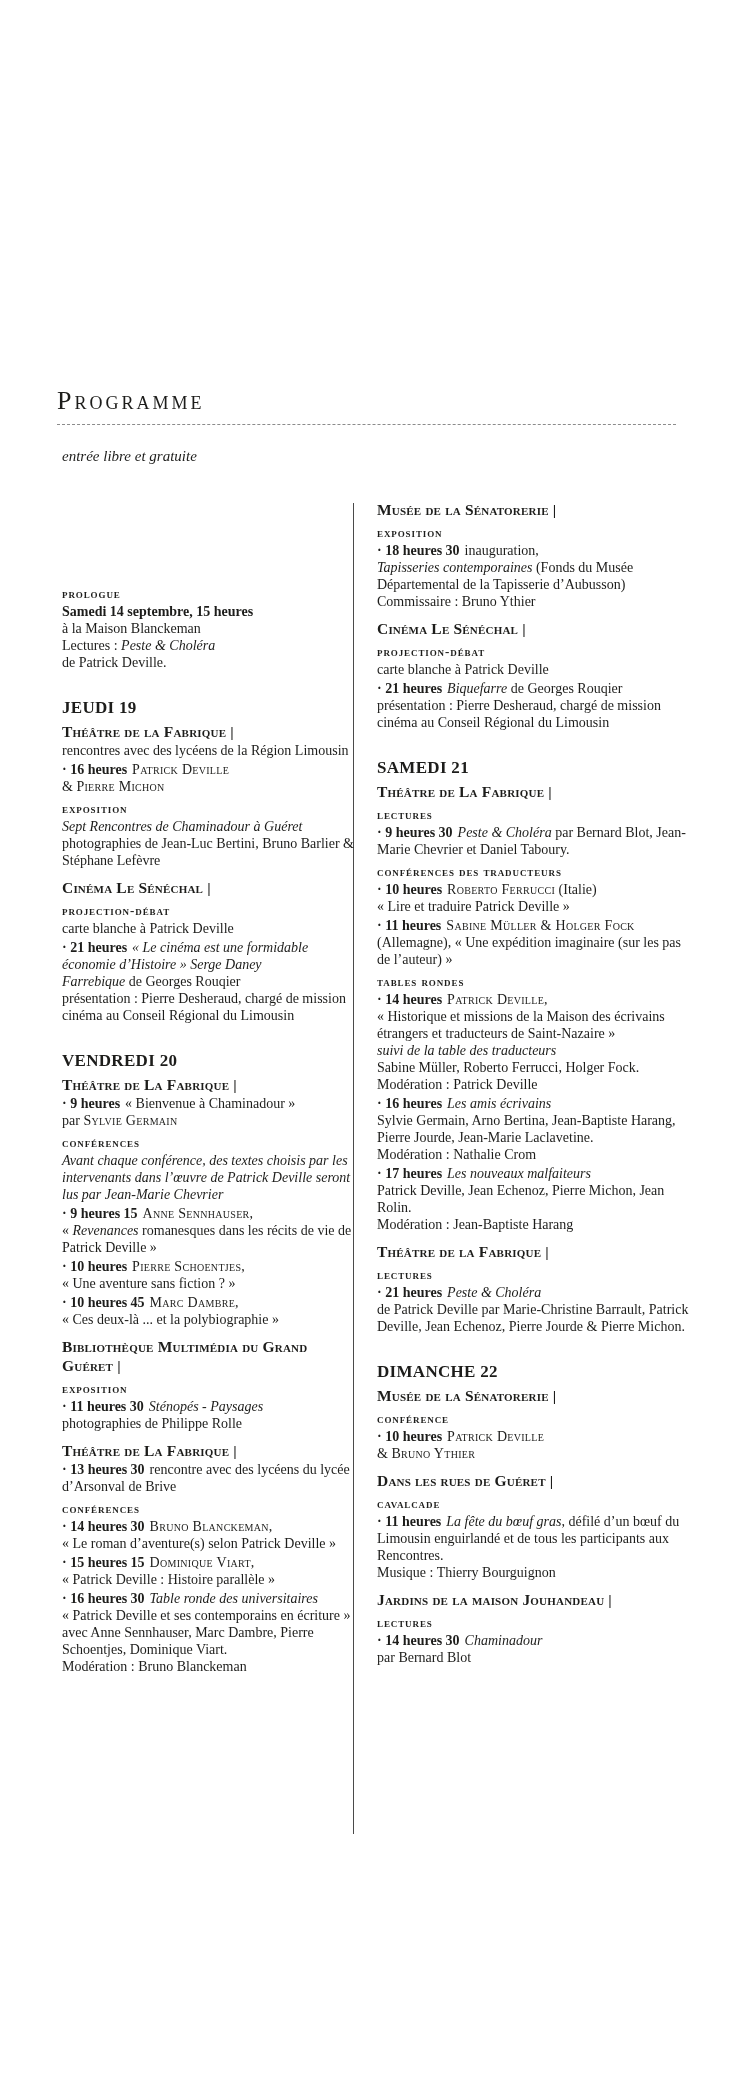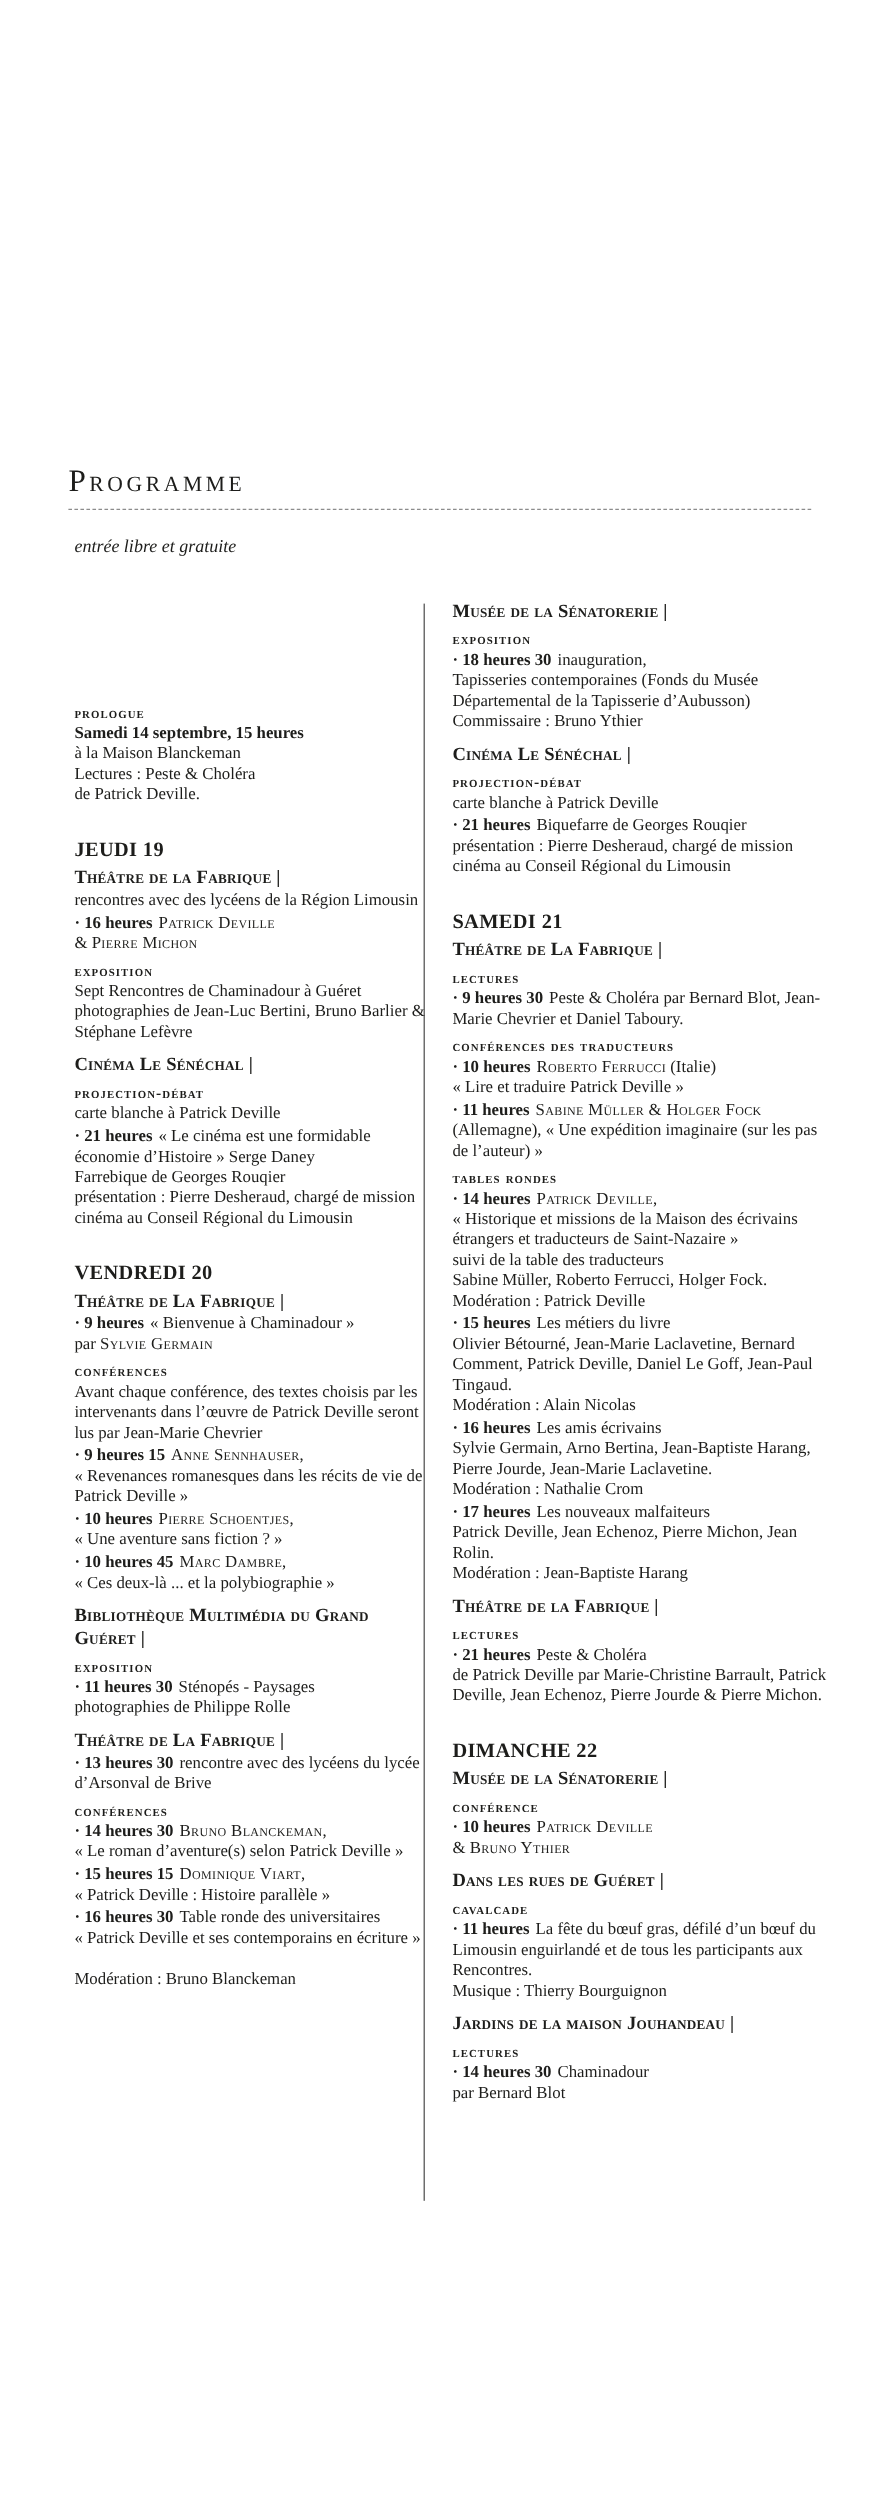--- a/index.html
+++ b/index.html
@@ -52,21 +52,21 @@
     font-size:15.5px;font-weight:bold;font-variant:small-caps;
     letter-spacing:.2px;margin:9px 0 1px;line-height:19px;
   }
   .day+.venue{margin-top:0;}
   .label{
     font-size:13px;font-weight:bold;font-variant:small-caps;
     letter-spacing:.9px;margin:6px 0 1px;line-height:16px;
   }
   .para{margin:0 0 2px;}
   .t.b{font-weight:bold;margin-right:5px;}
-  .t.i{}
+  .t.i{font-style:italic;}
   .t.sc{font-variant:small-caps;letter-spacing:.3px;}
 </style>
 </head>
 <body>
 
 <div class="page">
   <h1 class="title">Programme</h1>
   <div class="title-rule"></div>
   <div class="note">entrée libre et gratuite</div>
   <div class="vdivider"></div>
@@ -92,40 +92,39 @@
       <p class="para"><span class="t b">· 10 heures</span><span class="t sc">Pierre Schoentjes,</span><br><span class="t">« Une aventure sans fiction ? »</span></p>
       <p class="para"><span class="t b">· 10 heures 45</span><span class="t sc">Marc Dambre,</span><br><span class="t">« Ces deux-là ... et la polybiographie »</span></p>
       <div class="venue">Bibliothèque Multimédia du Grand Guéret |</div>
       <div class="label">exposition</div>
       <p class="para"><span class="t b">· 11 heures 30</span><span class="t i">Sténopés - Paysages</span><br><span class="t">photographies de Philippe Rolle</span></p>
       <div class="venue">Théâtre de La Fabrique |</div>
       <p class="para"><span class="t b">· 13 heures 30</span><span class="t">rencontre avec des lycéens du lycée d’Arsonval de Brive</span></p>
       <div class="label">conférences</div>
       <p class="para"><span class="t b">· 14 heures 30</span><span class="t sc">Bruno Blanckeman,</span><br><span class="t">« Le roman d’aventure(s) selon Patrick Deville »</span></p>
       <p class="para"><span class="t b">· 15 heures 15</span><span class="t sc">Dominique Viart,</span><br><span class="t">« Patrick Deville : Histoire parallèle »</span></p>
-      <p class="para"><span class="t b">· 16 heures 30</span><span class="t i">Table ronde des universitaires</span><br><span class="t">« Patrick Deville et ses contemporains en écriture »</span><br><br><span class="t">Modération : Bruno Blanckeman</span></p>
+      <p class="para"><span class="t b">· 16 heures 30</span><span class="t i">Table ronde des universitaires</span><br><span class="t">« Patrick Deville et ses contemporains en écriture »</span><br><span class="t">avec Anne Sennhauser, Marc Dambre, Pierre Schoentjes, Dominique Viart.</span><br><span class="t">Modération : Bruno Blanckeman</span></p>
     </div>
   <div class="col col-right" id="col-right">
       <div class="venue">Musée de la Sénatorerie |</div>
       <div class="label">exposition</div>
       <p class="para"><span class="t b">· 18 heures 30</span><span class="t">inauguration,</span><br><span class="t i">Tapisseries contemporaines</span><span class="t"> (Fonds du Musée Départemental de la Tapisserie d’Aubusson)</span><br><span class="t">Commissaire : Bruno Ythier</span></p>
       <div class="venue">Cinéma Le Sénéchal |</div>
       <div class="label">projection-débat</div>
       <p class="para"><span class="t">carte blanche à Patrick Deville</span></p>
       <p class="para"><span class="t b">· 21 heures</span><span class="t i">Biquefarre</span><span class="t"> de Georges Rouqier</span><br><span class="t">présentation : Pierre Desheraud, chargé de mission cinéma au Conseil Régional du Limousin</span></p>
       <div class="day">SAMEDI 21</div>
       <div class="venue">Théâtre de La Fabrique |</div>
       <div class="label">lectures</div>
       <p class="para"><span class="t b">· 9 heures 30</span><span class="t i">Peste &amp; Choléra</span><span class="t"> par Bernard Blot, Jean-Marie Chevrier et Daniel Taboury.</span></p>
       <div class="label">conférences des traducteurs</div>
       <p class="para"><span class="t b">· 10 heures</span><span class="t sc">Roberto Ferrucci</span><span class="t"> (Italie)</span><br><span class="t">« Lire et traduire Patrick Deville »</span></p>
       <p class="para"><span class="t b">· 11 heures</span><span class="t sc">Sabine Müller &amp; Holger Fock</span><span class="t"> (Allemagne), « Une expédition imaginaire (sur les pas de l’auteur) »</span></p>
       <div class="label">tables rondes</div>
       <p class="para"><span class="t b">· 14 heures</span><span class="t sc">Patrick Deville,</span><br><span class="t">« Historique et missions de la Maison des écrivains étrangers et traducteurs de Saint-Nazaire »</span><br><span class="t i">suivi de la table des traducteurs</span><br><span class="t">Sabine Müller, Roberto Ferrucci, Holger Fock.</span><br><span class="t">Modération : Patrick Deville</span></p>
-      <p class="para"><span class="t b">· 15 heures</span><span class="t i">Les métiers du livre</span><br><span class="t">Olivier Bétourné, Jean-Marie Laclavetine, Bernard Comment, Patrick Deville, Daniel Le Goff, Jean-Paul Tingaud.</span><br><span class="t">Modération : Alain Nicolas</span></p>
       <p class="para"><span class="t b">· 16 heures</span><span class="t i">Les amis écrivains</span><br><span class="t">Sylvie Germain, Arno Bertina, Jean-Baptiste Harang, Pierre Jourde, Jean-Marie Laclavetine.</span><br><span class="t">Modération : Nathalie Crom</span></p>
       <p class="para"><span class="t b">· 17 heures</span><span class="t i">Les nouveaux malfaiteurs</span><br><span class="t">Patrick Deville, Jean Echenoz, Pierre Michon, Jean Rolin.</span><br><span class="t">Modération : Jean-Baptiste Harang</span></p>
       <div class="venue">Théâtre de la Fabrique |</div>
       <div class="label">lectures</div>
       <p class="para"><span class="t b">· 21 heures</span><span class="t i">Peste &amp; Choléra</span><br><span class="t">de Patrick Deville par Marie-Christine Barrault, Patrick Deville, Jean Echenoz, Pierre Jourde &amp; Pierre Michon.</span></p>
       <div class="day">DIMANCHE 22</div>
       <div class="venue">Musée de la Sénatorerie |</div>
       <div class="label">conférence</div>
       <p class="para"><span class="t b">· 10 heures</span><span class="t sc">Patrick Deville</span><br><span class="t">&amp; </span><span class="t sc">Bruno Ythier</span></p>
       <div class="venue">Dans les rues de Guéret |</div>

